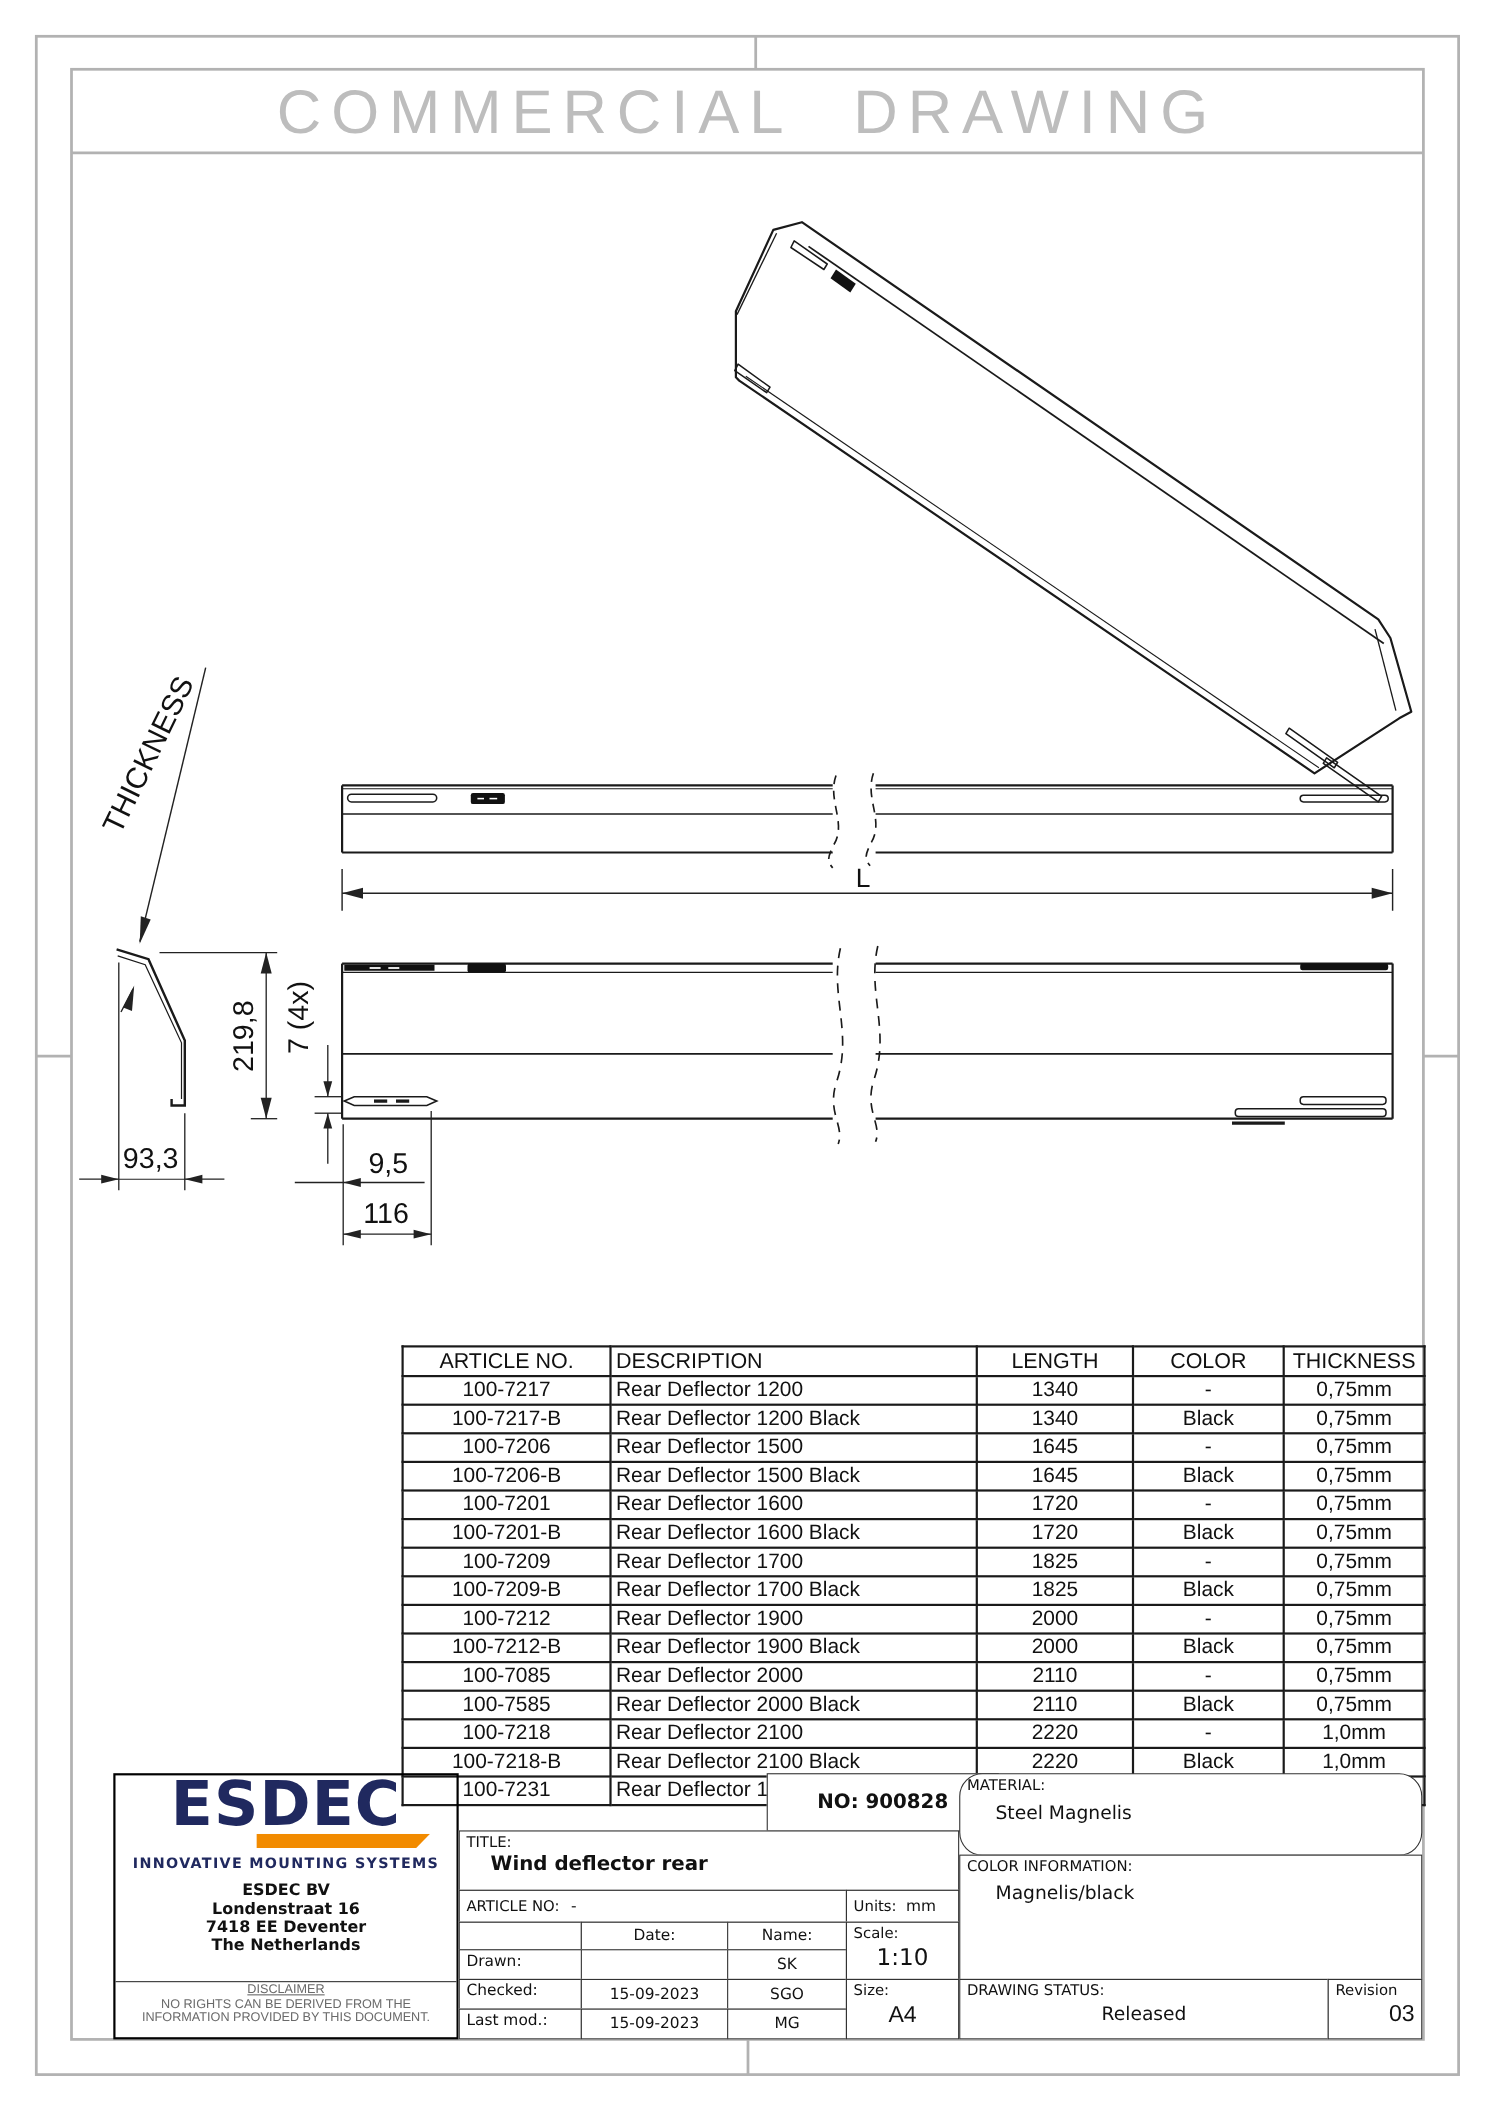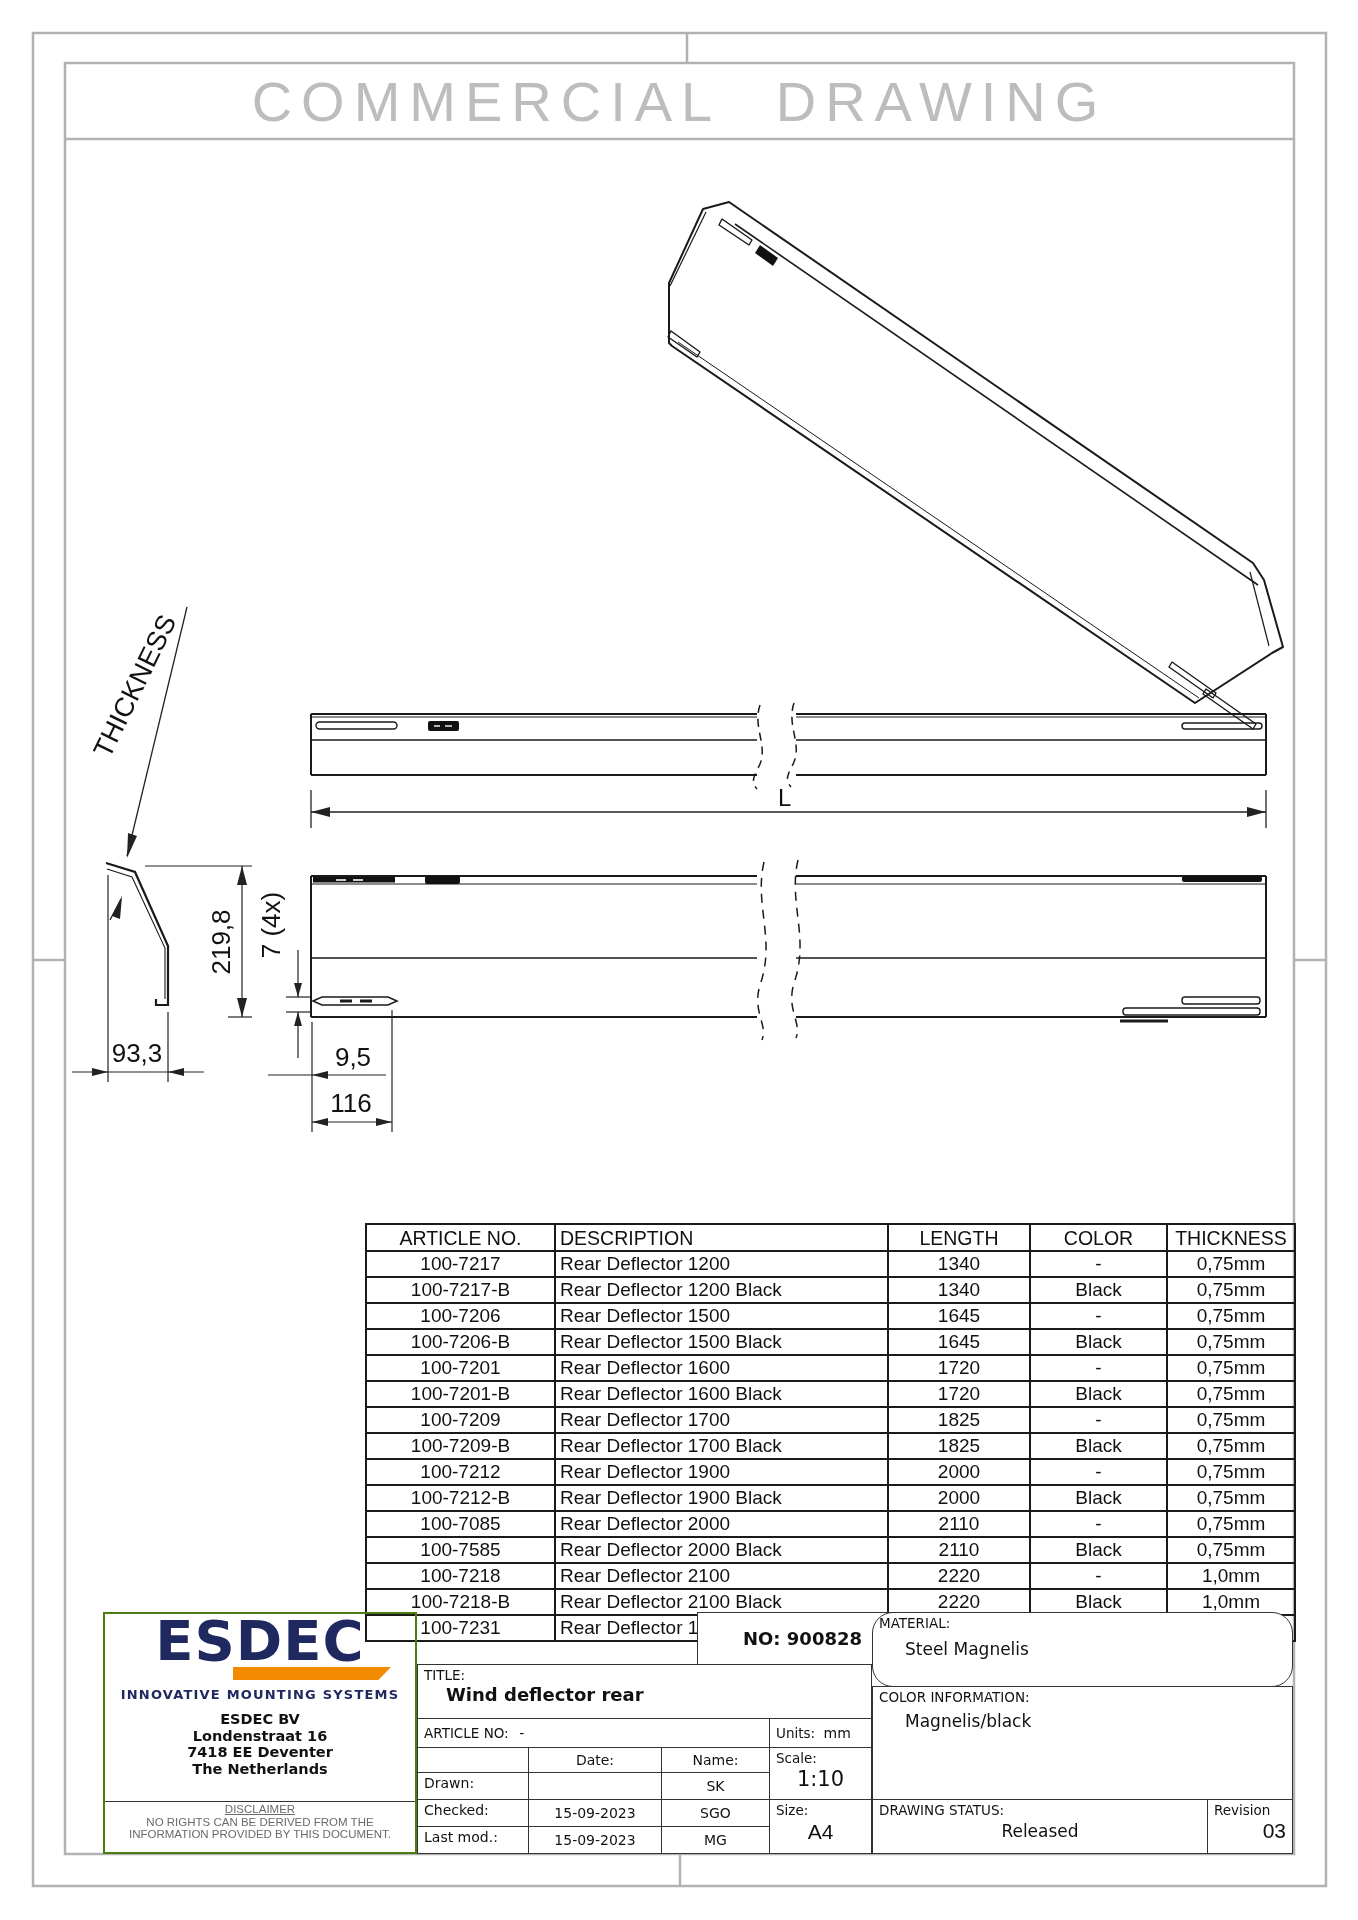--- a/index.html
+++ b/index.html
@@ -18,21 +18,21 @@
               font-weight:400;overflow:hidden;white-space:nowrap;}
   table.parts th{height:25px;font-size:19.5px;}
   .c{text-align:center;} .l{text-align:left;}
   .cell{position:absolute;box-sizing:border-box;border:1px solid #333;padding:2px 6px;background:#fff;
         font-family:"DejaVu Sans","Liberation Sans",sans-serif;font-size:14px;}
   .cell .lab{font-size:13.5px;}
   .cell .val{font-weight:bold;font-size:18px;margin-left:22px;margin-top:1px;display:block;}
   .cc{display:flex;align-items:center;justify-content:center;text-align:center;}
   .big{font-size:21px;}
   
-  .esdec{left:103px;top:1612px;width:314px;height:242px;border:2px solid #4d7c0f;box-sizing:border-box;
+  .esdec{left:103px;top:1612px;width:314px;height:242px;border:2px solid #000000;box-sizing:border-box;
          text-align:center;}
   .esdec-logo{margin-top:2px;font-family:"DejaVu Sans",sans-serif;font-weight:bold;font-size:56px;
               line-height:50px;letter-spacing:1px;color:#20295f;}
   .esdec-bar{position:relative;margin:1px 0 0 128px;width:158px;height:13px;background:#f28b00;
              clip-path:polygon(0 0,100% 0,92% 100%,0 100%);}
   .esdec-tag{margin-top:7px;font-family:"DejaVu Sans",sans-serif;font-weight:bold;font-size:13px;
              letter-spacing:1.2px;color:#20295f;}
   .esdec-addr{margin-top:9px;font-family:"DejaVu Sans",sans-serif;font-weight:bold;font-size:14.5px;
               line-height:16.5px;color:#111;}
   .esdec-disc{position:absolute;left:0;right:0;top:187px;border-top:1.5px solid #333;padding-top:1px;

